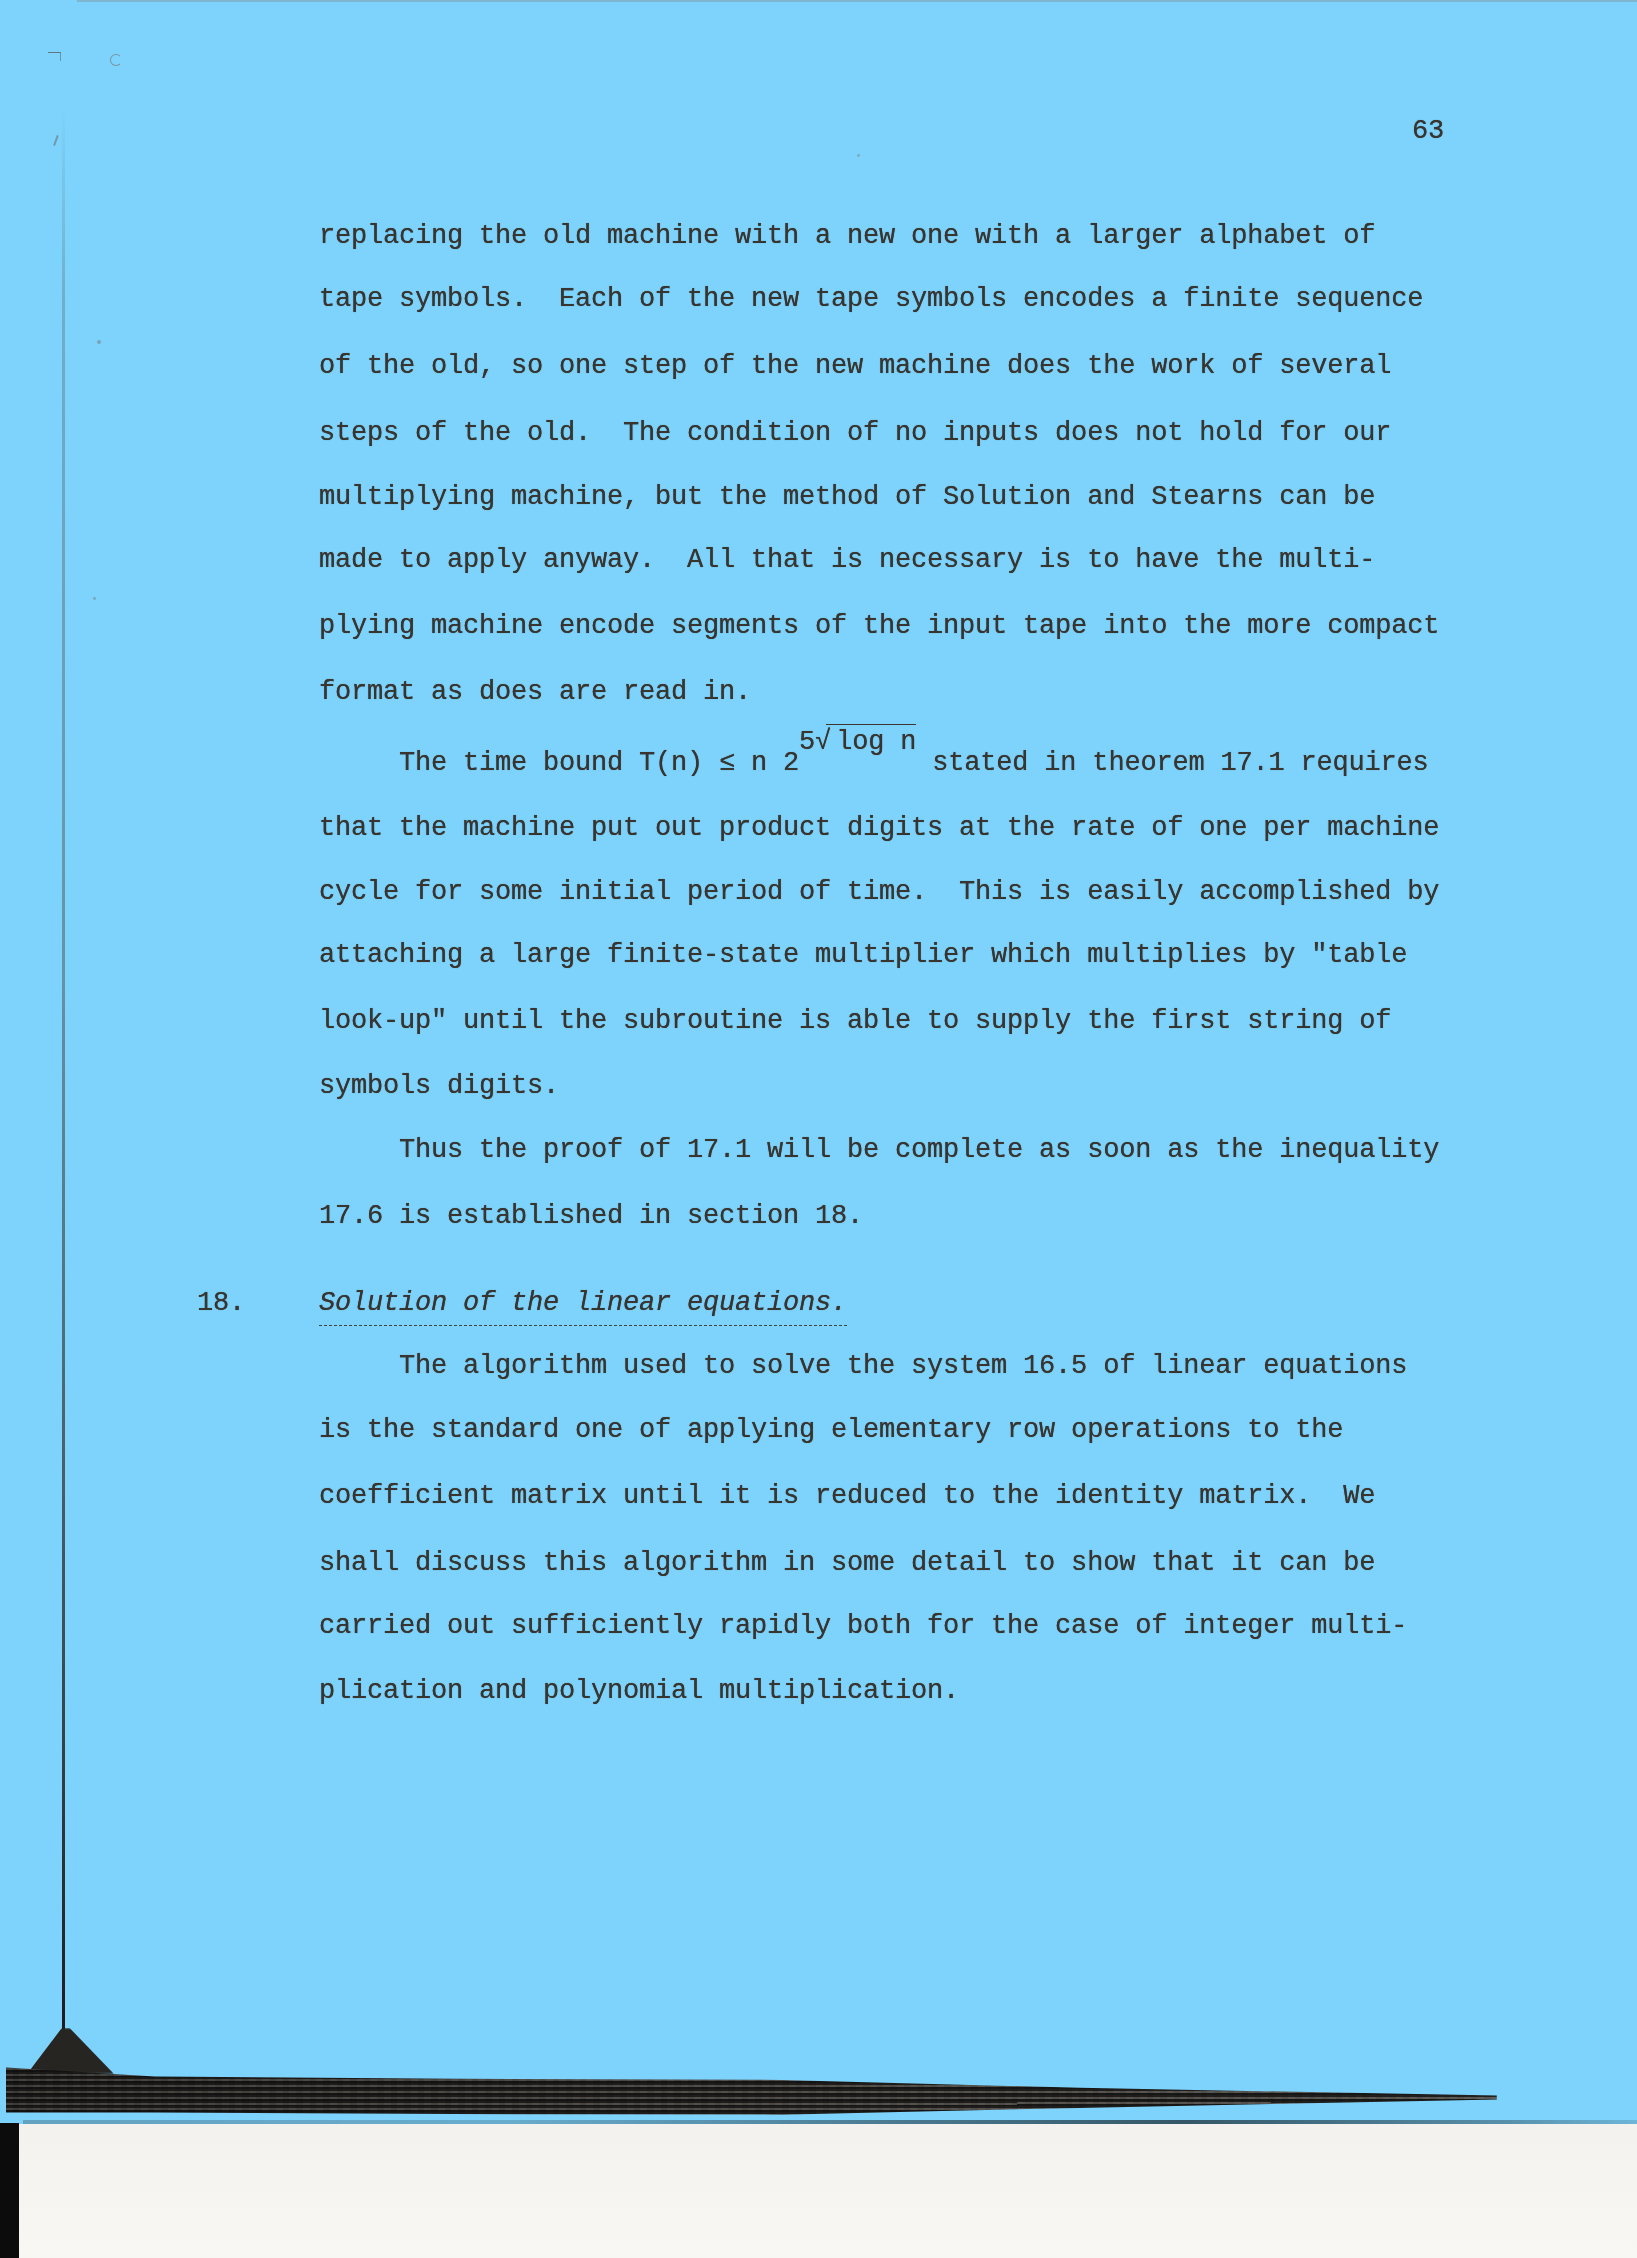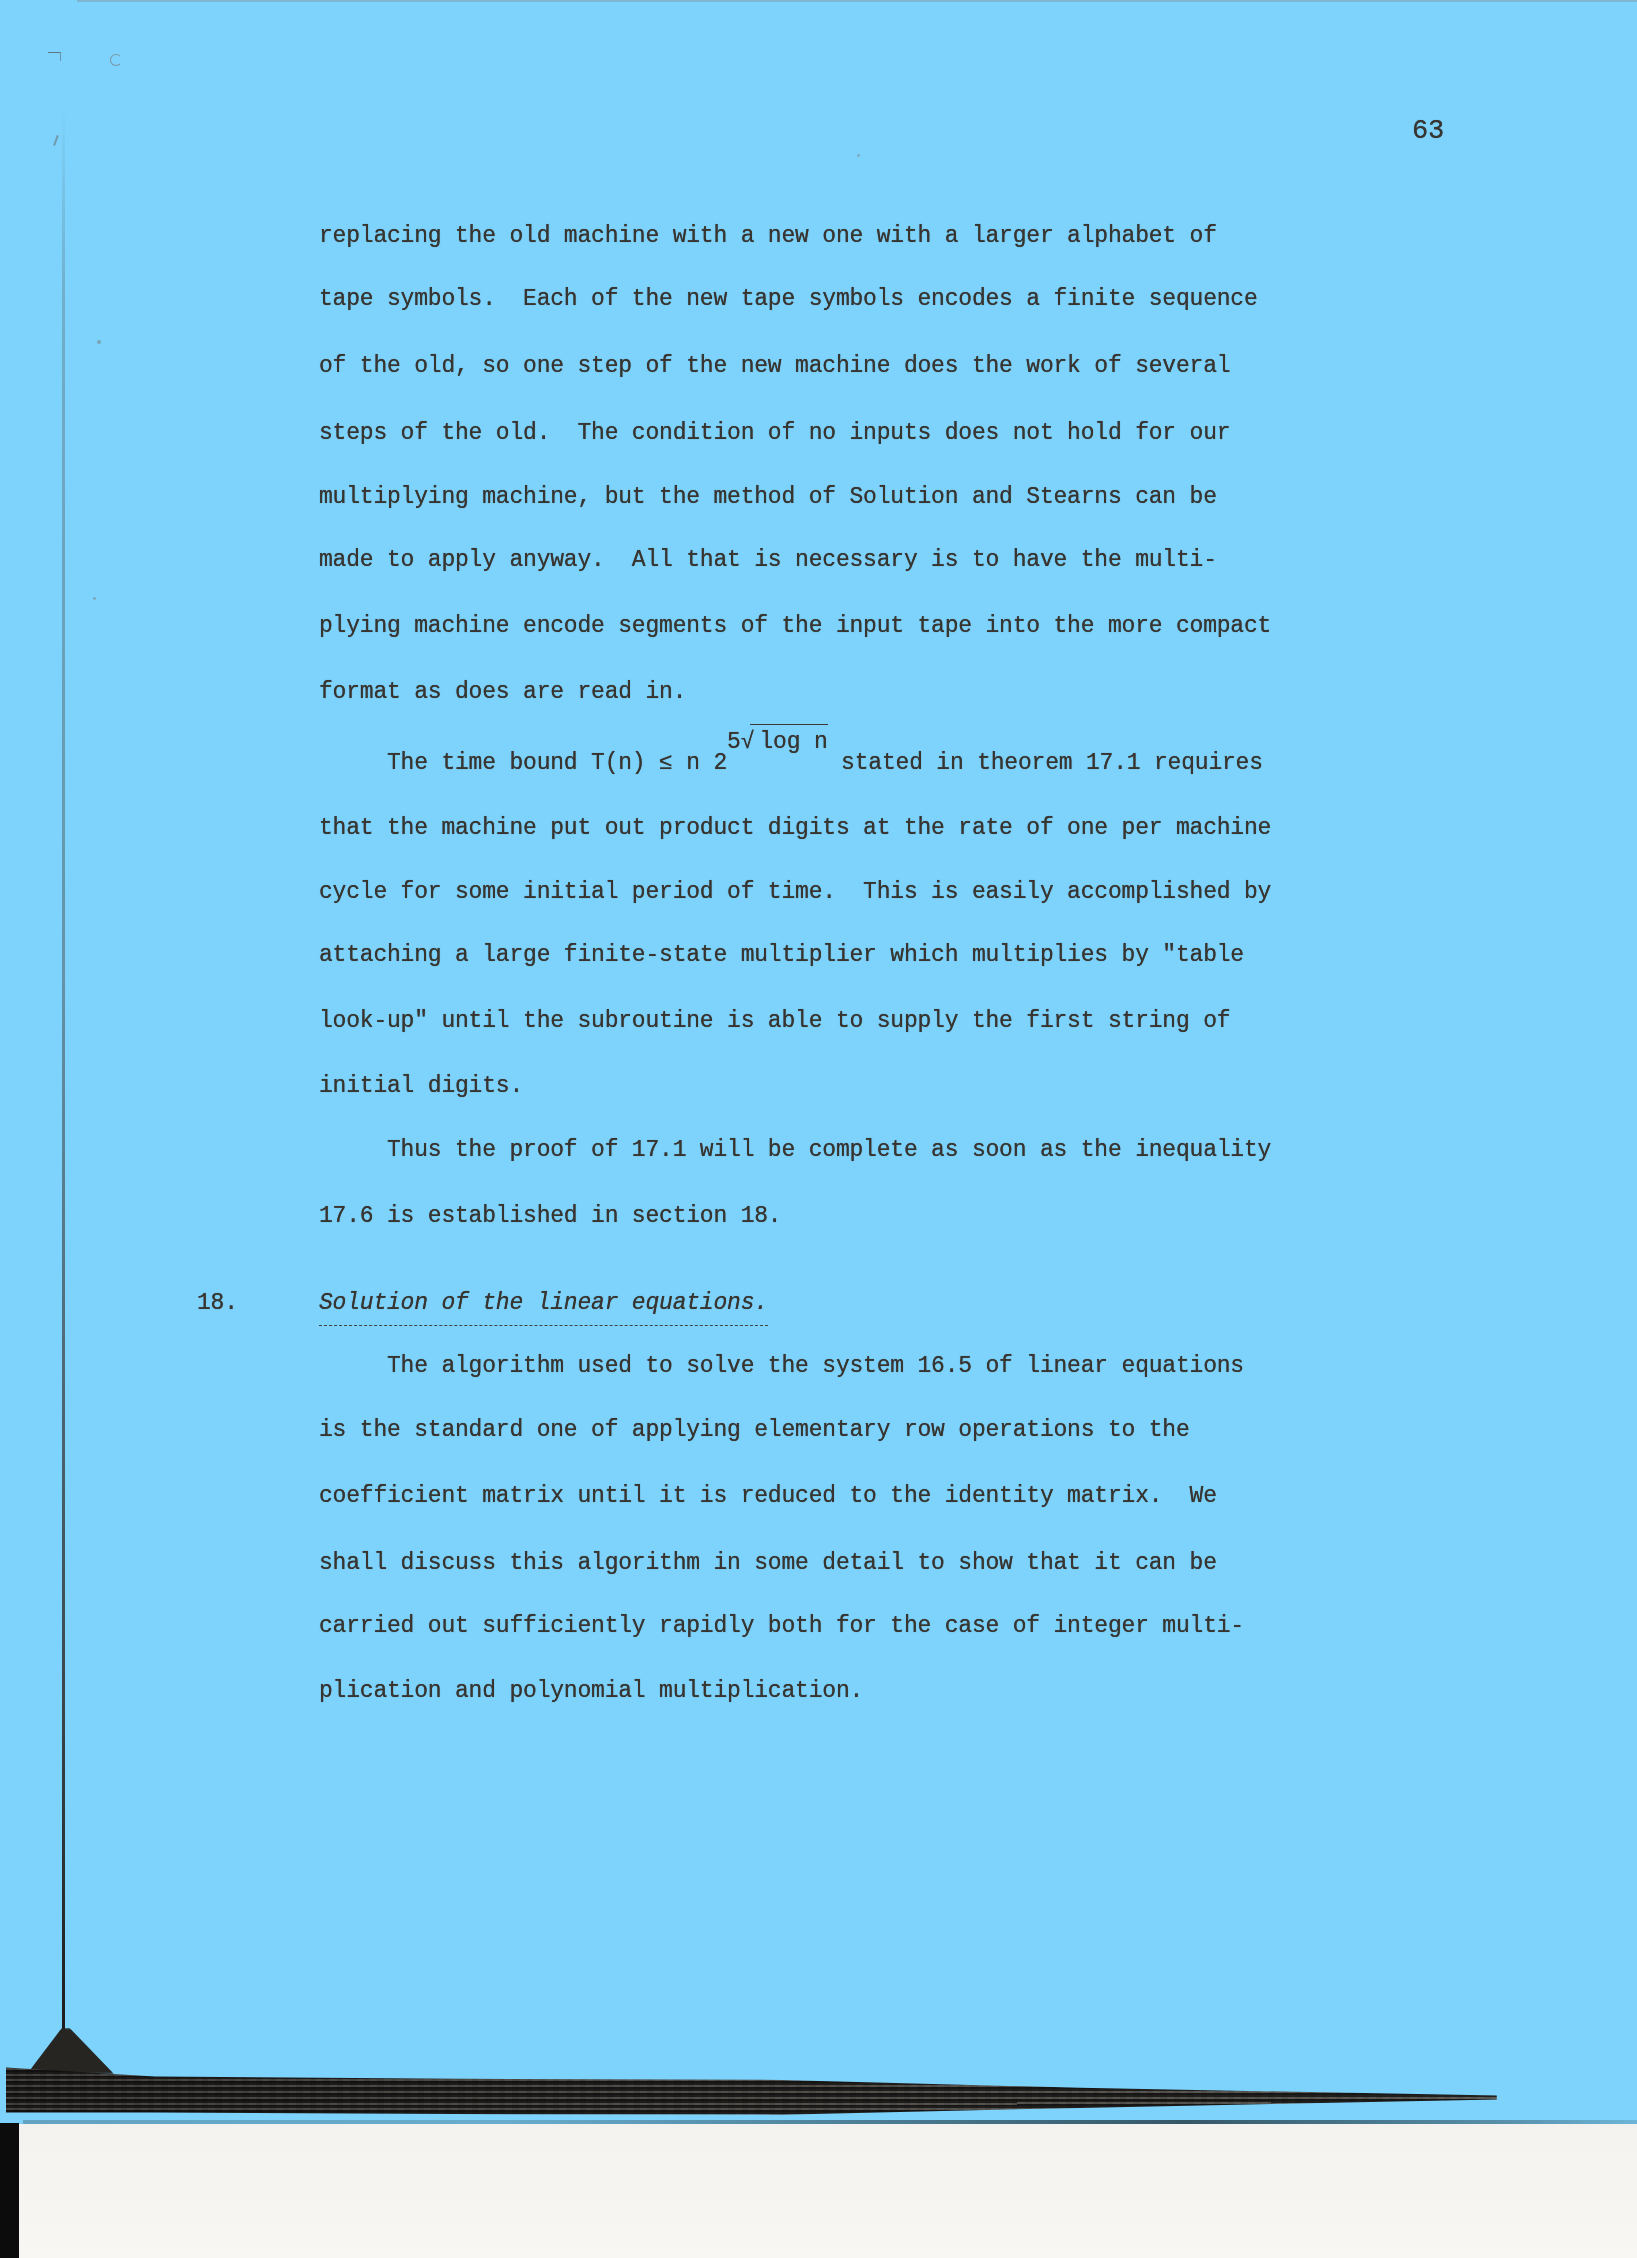--- a/index.html
+++ b/index.html
@@ -7,21 +7,21 @@
     position:relative;
     width:1638px; height:2258px;
     background:#7dd3fc;
     overflow:hidden;
     font-family:"Liberation Mono","DejaVu Sans Mono",monospace;
     color:#38342f;
   }
   .line {
     position:absolute;
     left:319px;
-    font-size:23px;
+    font-size:27px;
     letter-spacing:-0.2px;
     line-height:33px;
     white-space:pre;
     text-shadow:0 0 0.7px rgba(45,40,36,0.85);
   }
   .page-number {
     position:absolute; left:1412px; top:116px;
     font-size:27px; letter-spacing:-0.2px;
     text-shadow:0 0 0.7px rgba(45,40,36,0.85);
   }
@@ -114,21 +114,21 @@
   <div class="line" style="top:544px">made to apply anyway.  All that is necessary is to have the multi-</div>
   <div class="line" style="top:610px">plying machine encode segments of the input tape into the more compact</div>
   <div class="line" style="top:676px">format as does are read in.</div>
 
   <div class="line" style="top:745px"><span>     The time bound T(n) ≤ n 2</span><span class="sup"><span>5</span><span>√</span><span class="radbar">log n</span></span><span> stated in theorem 17.1 requires</span></div>
 
   <div class="line" style="top:812px">that the machine put out product digits at the rate of one per machine</div>
   <div class="line" style="top:876px">cycle for some initial period of time.  This is easily accomplished by</div>
   <div class="line" style="top:939px">attaching a large finite-state multiplier which multiplies by "table</div>
   <div class="line" style="top:1005px">look-up" until the subroutine is able to supply the first string of</div>
-  <div class="line" style="top:1070px">initial digits.</div>
+  <div class="line" style="top:1070px">symbols digits.</div>
   <div class="line" style="top:1134px">     Thus the proof of 17.1 will be complete as soon as the inequality</div>
   <div class="line" style="top:1200px">17.6 is established in section 18.</div>
 
   <div class="line section-number" style="top:1287px">18.</div>
   <div class="line" style="top:1287px"><span class="underlined">Solution of the linear equations.</span></div>
 
   <div class="line" style="top:1350px">     The algorithm used to solve the system 16.5 of linear equations</div>
   <div class="line" style="top:1414px">is the standard one of applying elementary row operations to the</div>
   <div class="line" style="top:1480px">coefficient matrix until it is reduced to the identity matrix.  We</div>
   <div class="line" style="top:1547px">shall discuss this algorithm in some detail to show that it can be</div>

